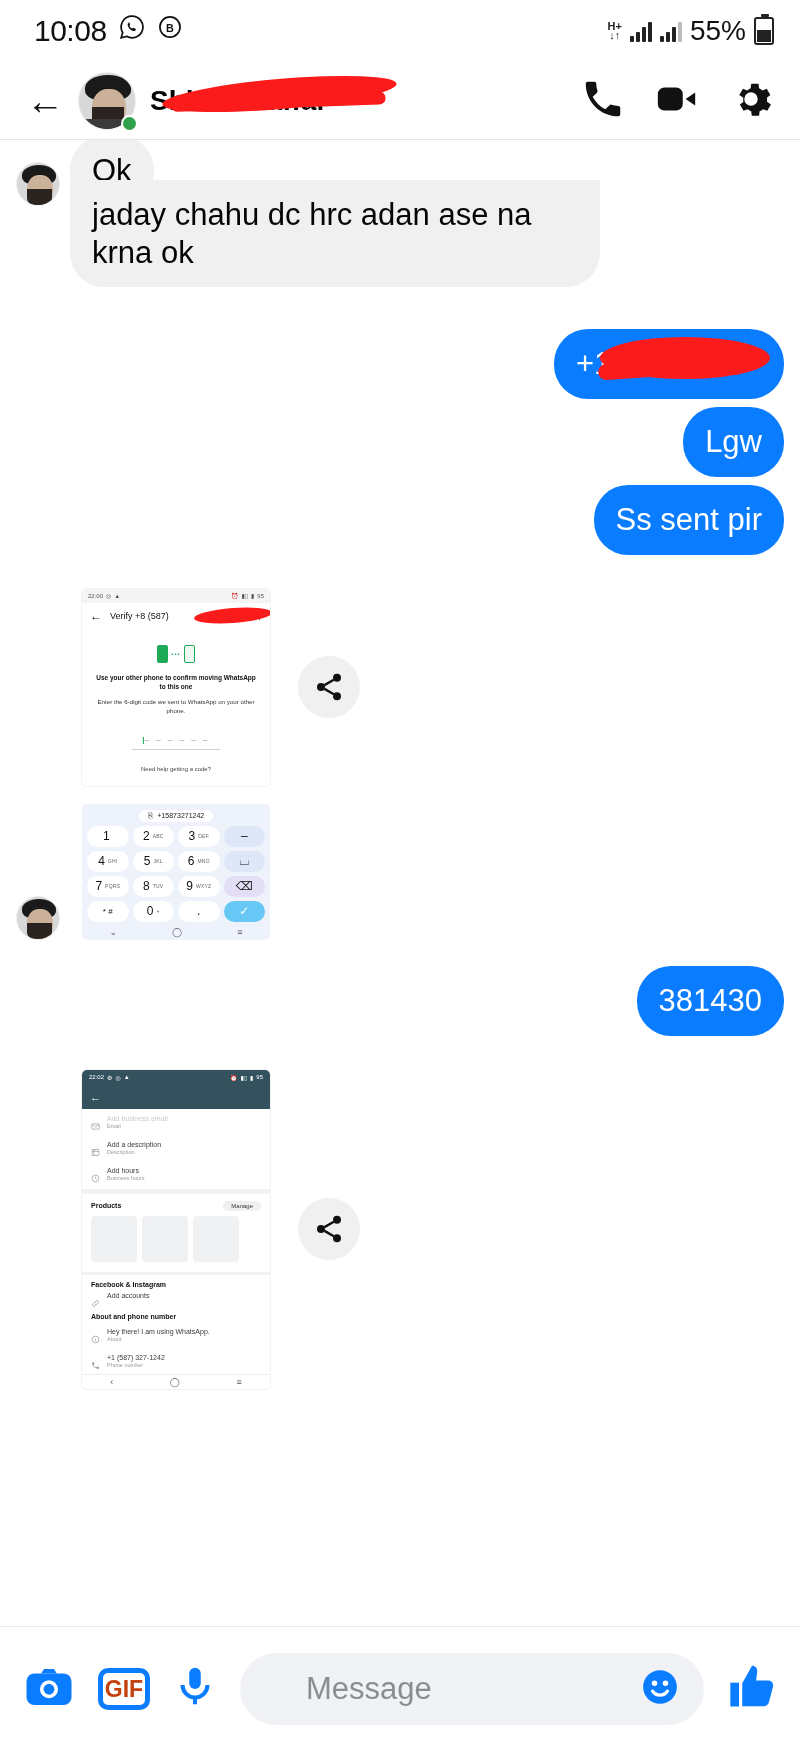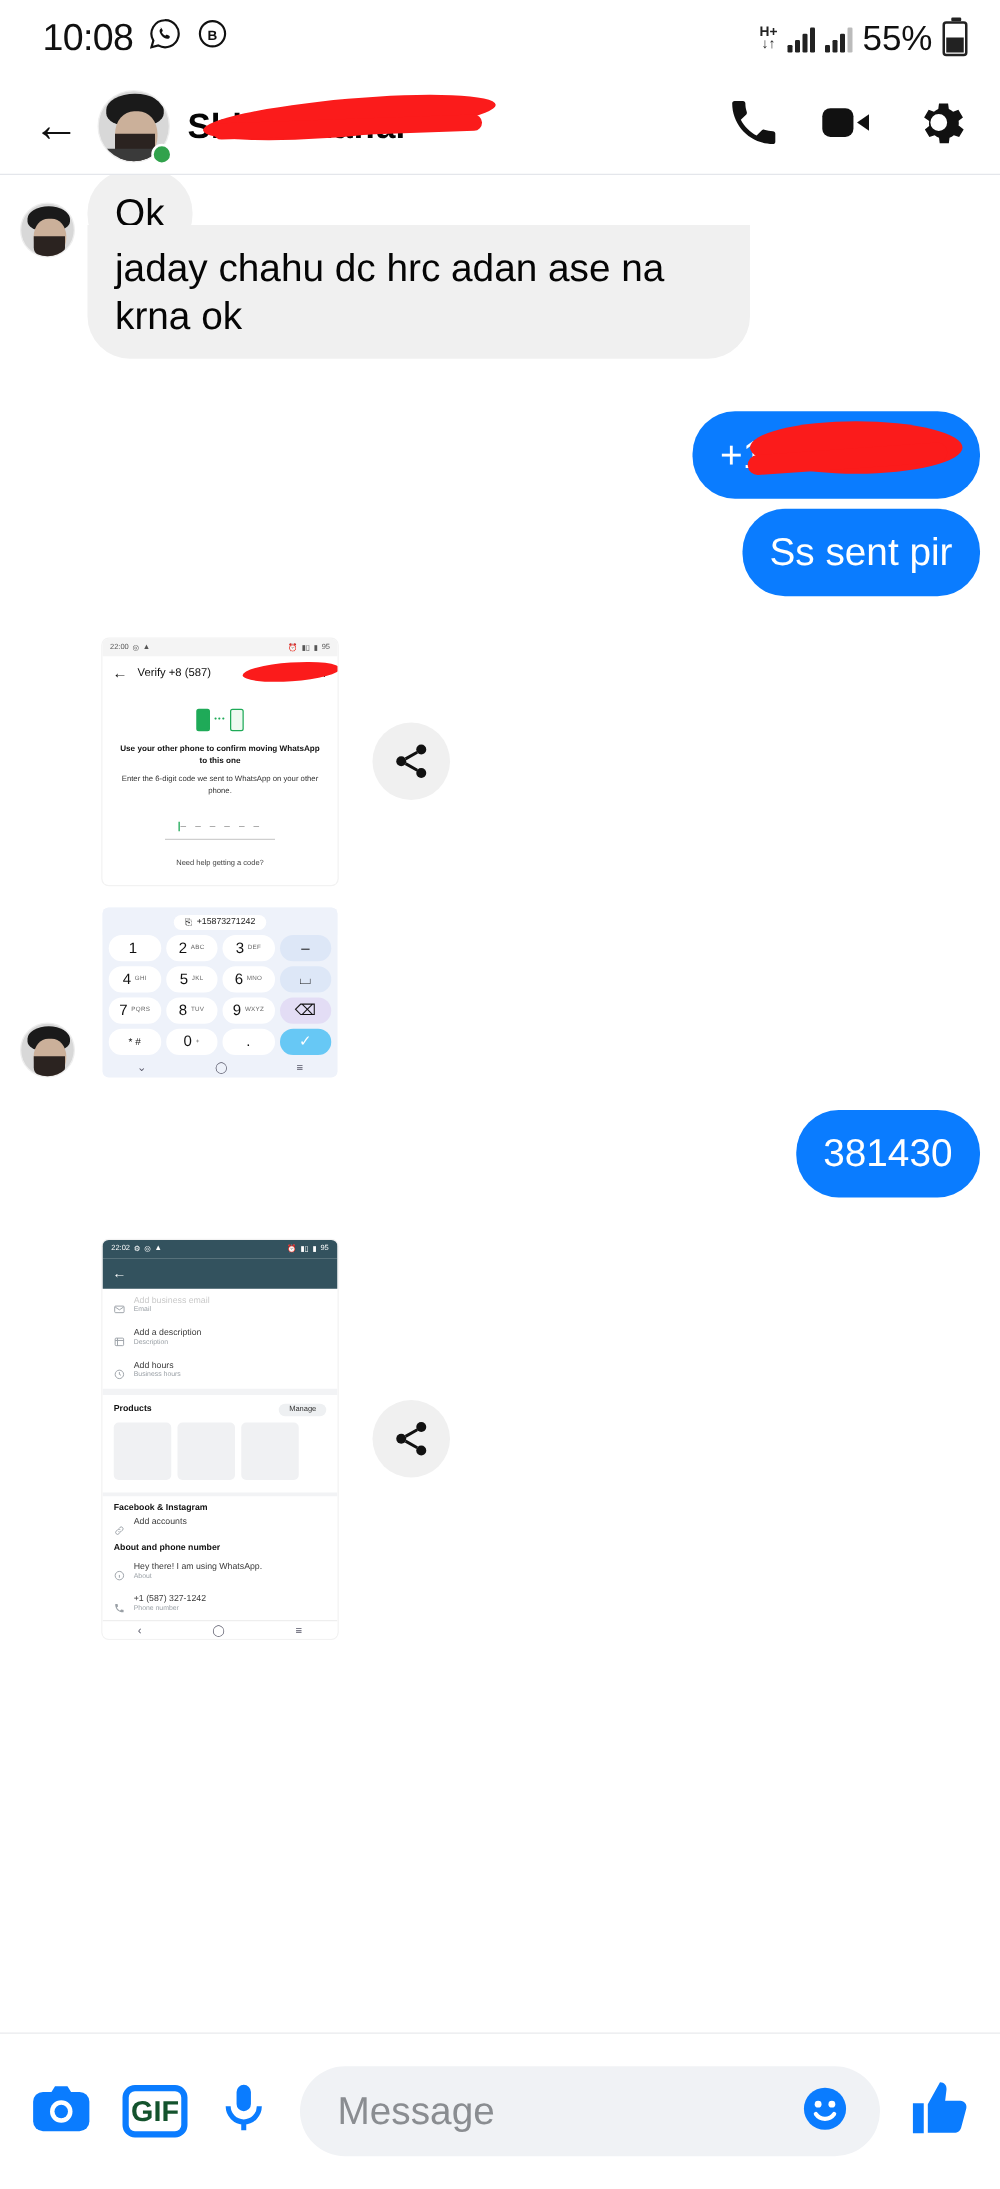--- a/index.html
+++ b/index.html
@@ -168,27 +168,27 @@
 
   
   .composer {
     position:absolute; left:0; right:0; bottom:0; height:125px; background:#fff;
     border-top:1px solid #e9eaed; display:flex; align-items:center; gap:22px; padding:0 22px;
   }
   .comp-ic { cursor:pointer; flex:none; }
   .gif-btn {
     width:52px; height:42px; border:5px solid #0a7cff; border-radius:10px;
     display:flex; align-items:center; justify-content:center;
-    font-size:23px; font-weight:bold; color:#14532d; flex:none; cursor:pointer;
+    font-size:23px; font-weight:bold; color:#c2410c; flex:none; cursor:pointer;
   }
   .msg-box {
     flex:1; height:72px; background:#f0f2f5; border-radius:36px;
     display:flex; align-items:center; padding:0 22px 0 30px; gap:12px;
   }
-  .msg-box .ph { flex:1; font-size:31px; color:#8a8d91; }
+  .msg-box .ph { flex:1; font-size:31px; color:#8a8d91;margin-left:36px; }
 </style>
 </head>
 <body>
 
 <div class="phone">
 
   <div class="statusbar">
     <div class="sb-left">
       <span class="sb-clock">10:08</span>
       <span class="sb-icon">
@@ -279,20 +279,23 @@
       <div class="bubble in cut-top" style="margin-top:-34px; border-radius:0 0 34px 34px; max-width:530px;">jaday chahu dc hrc adan ase na krna ok</div>
     </div>
 
     <div class="row out" style="margin-top:42px;">
       <div class="bubble out" style="min-width:230px;">
         <span>+158</span>
         <span class="redact-bubble"></span>
       </div>
     </div>
 
+    <div class="row out">
+      <div class="bubble out">Lgw</div>
+    </div>
 
     <div class="row out">
       <div class="bubble out">Ss sent pir</div>
     </div>
 
     <div class="att-row" style="margin-top:34px; padding-left:66px;">
       <div class="shot">
         <div class="shot-sb">
           <span class="l">
               <span>22:00</span>

